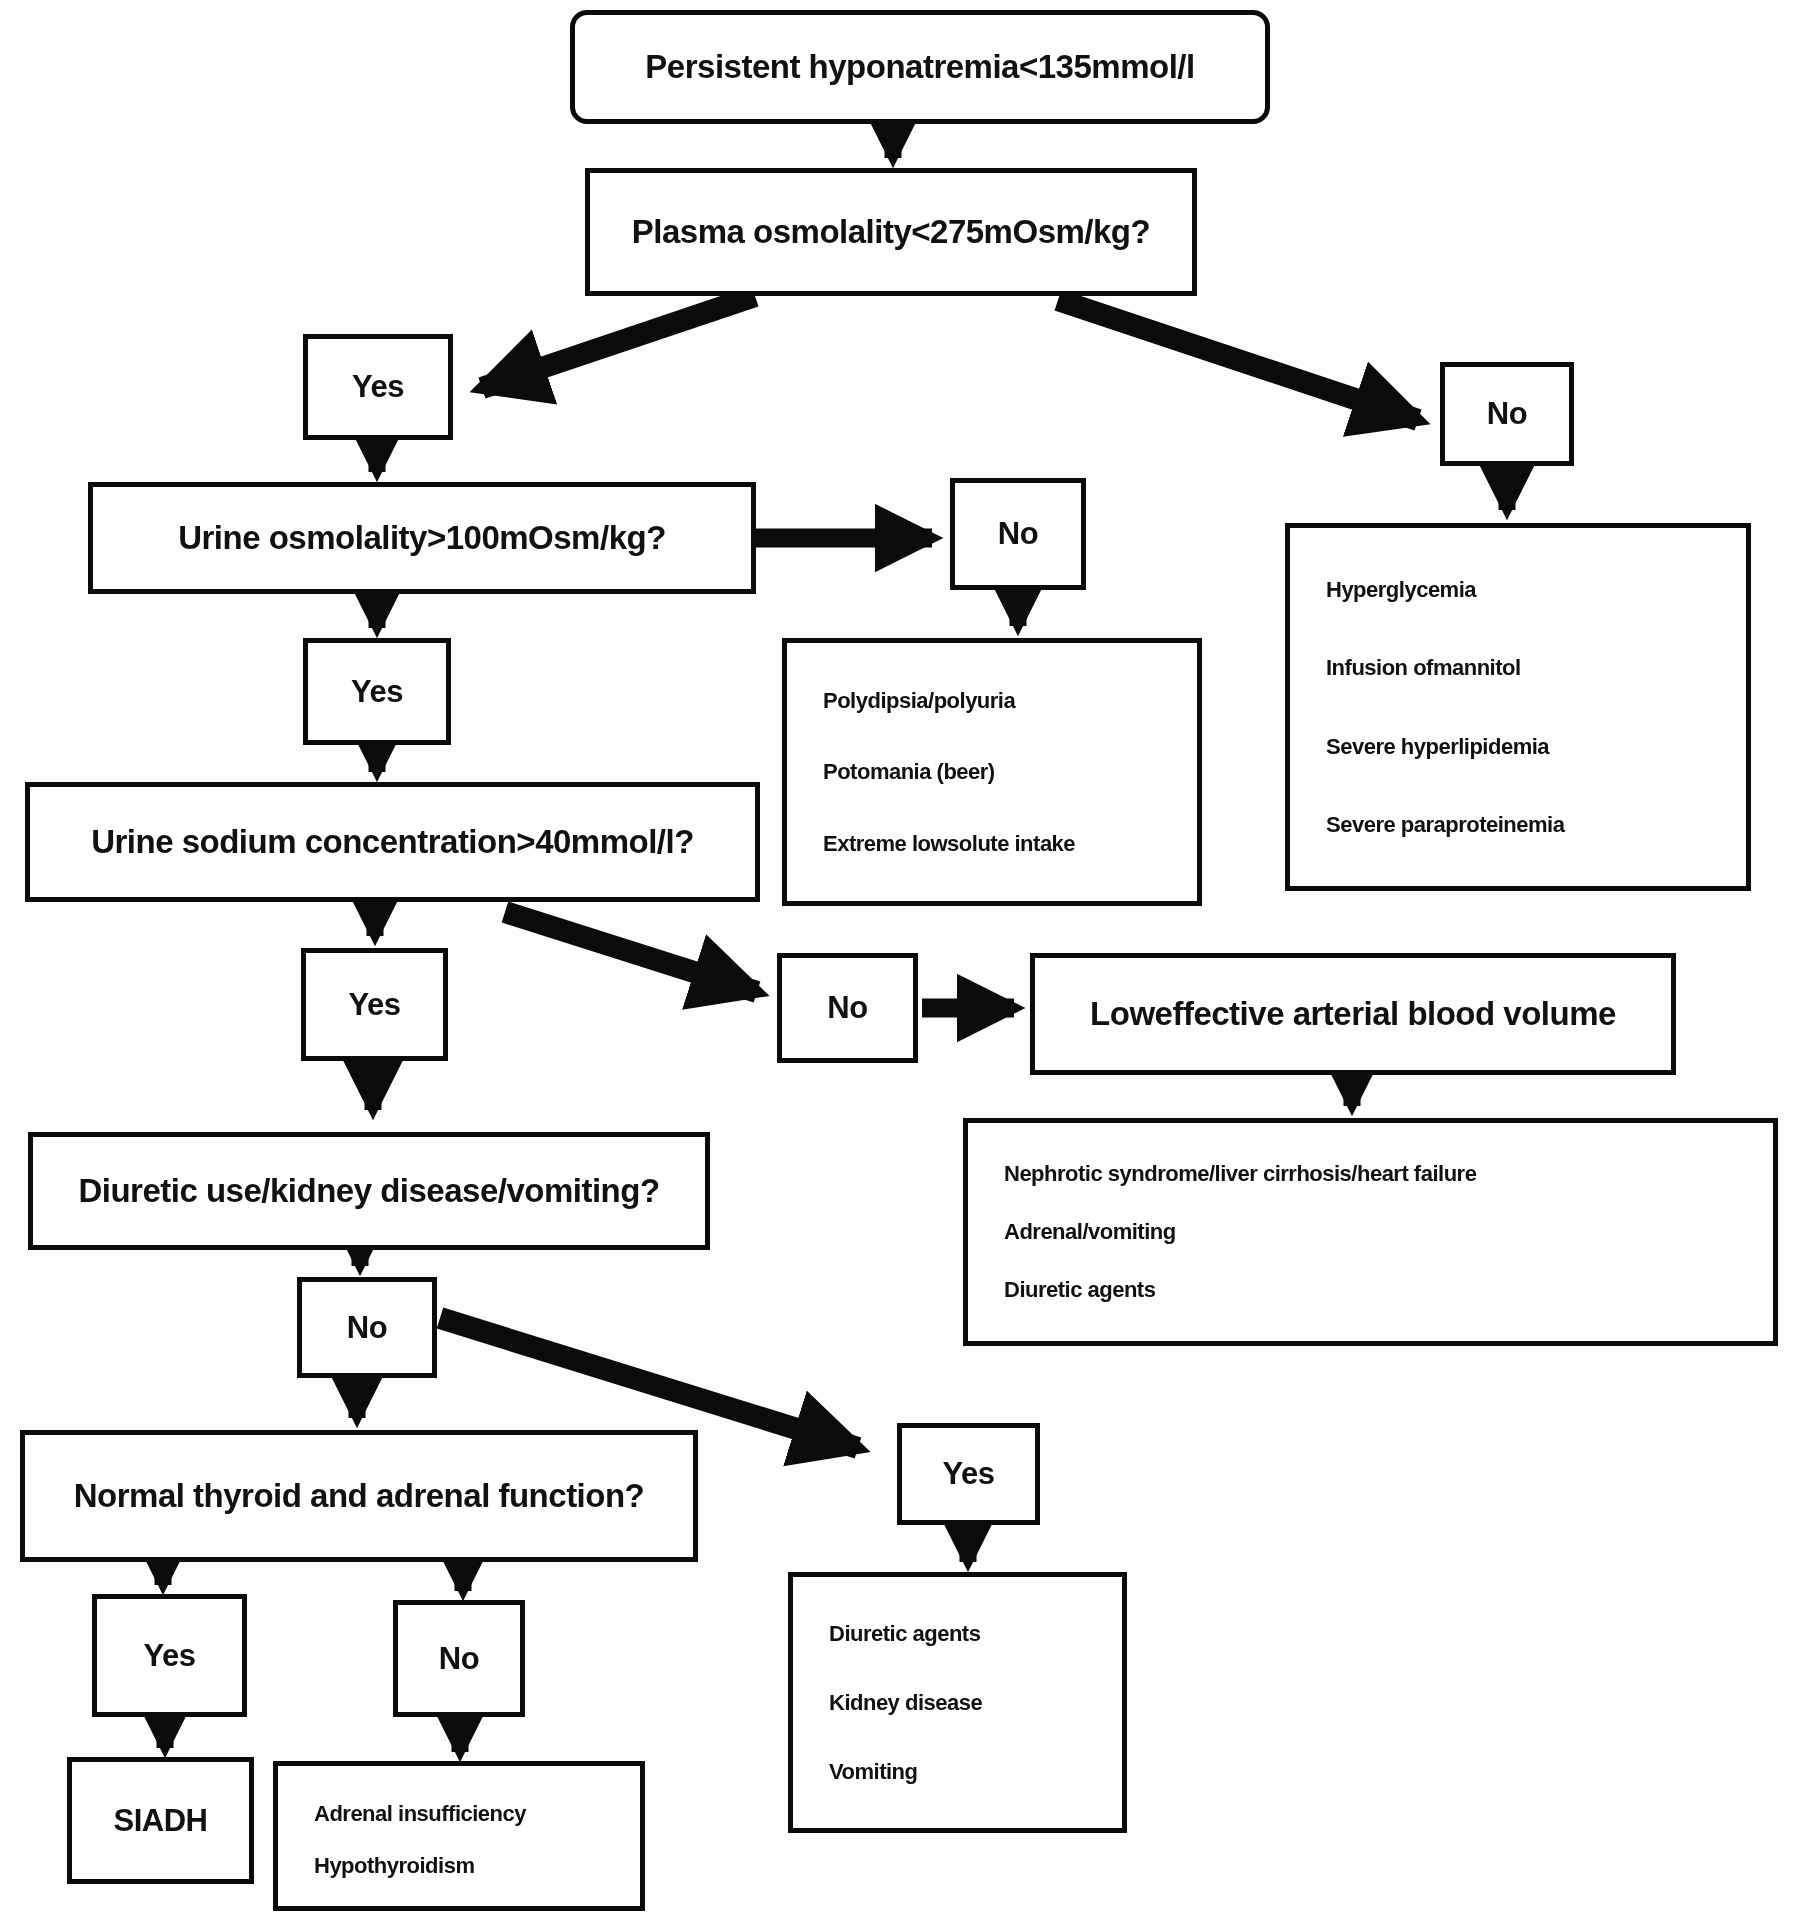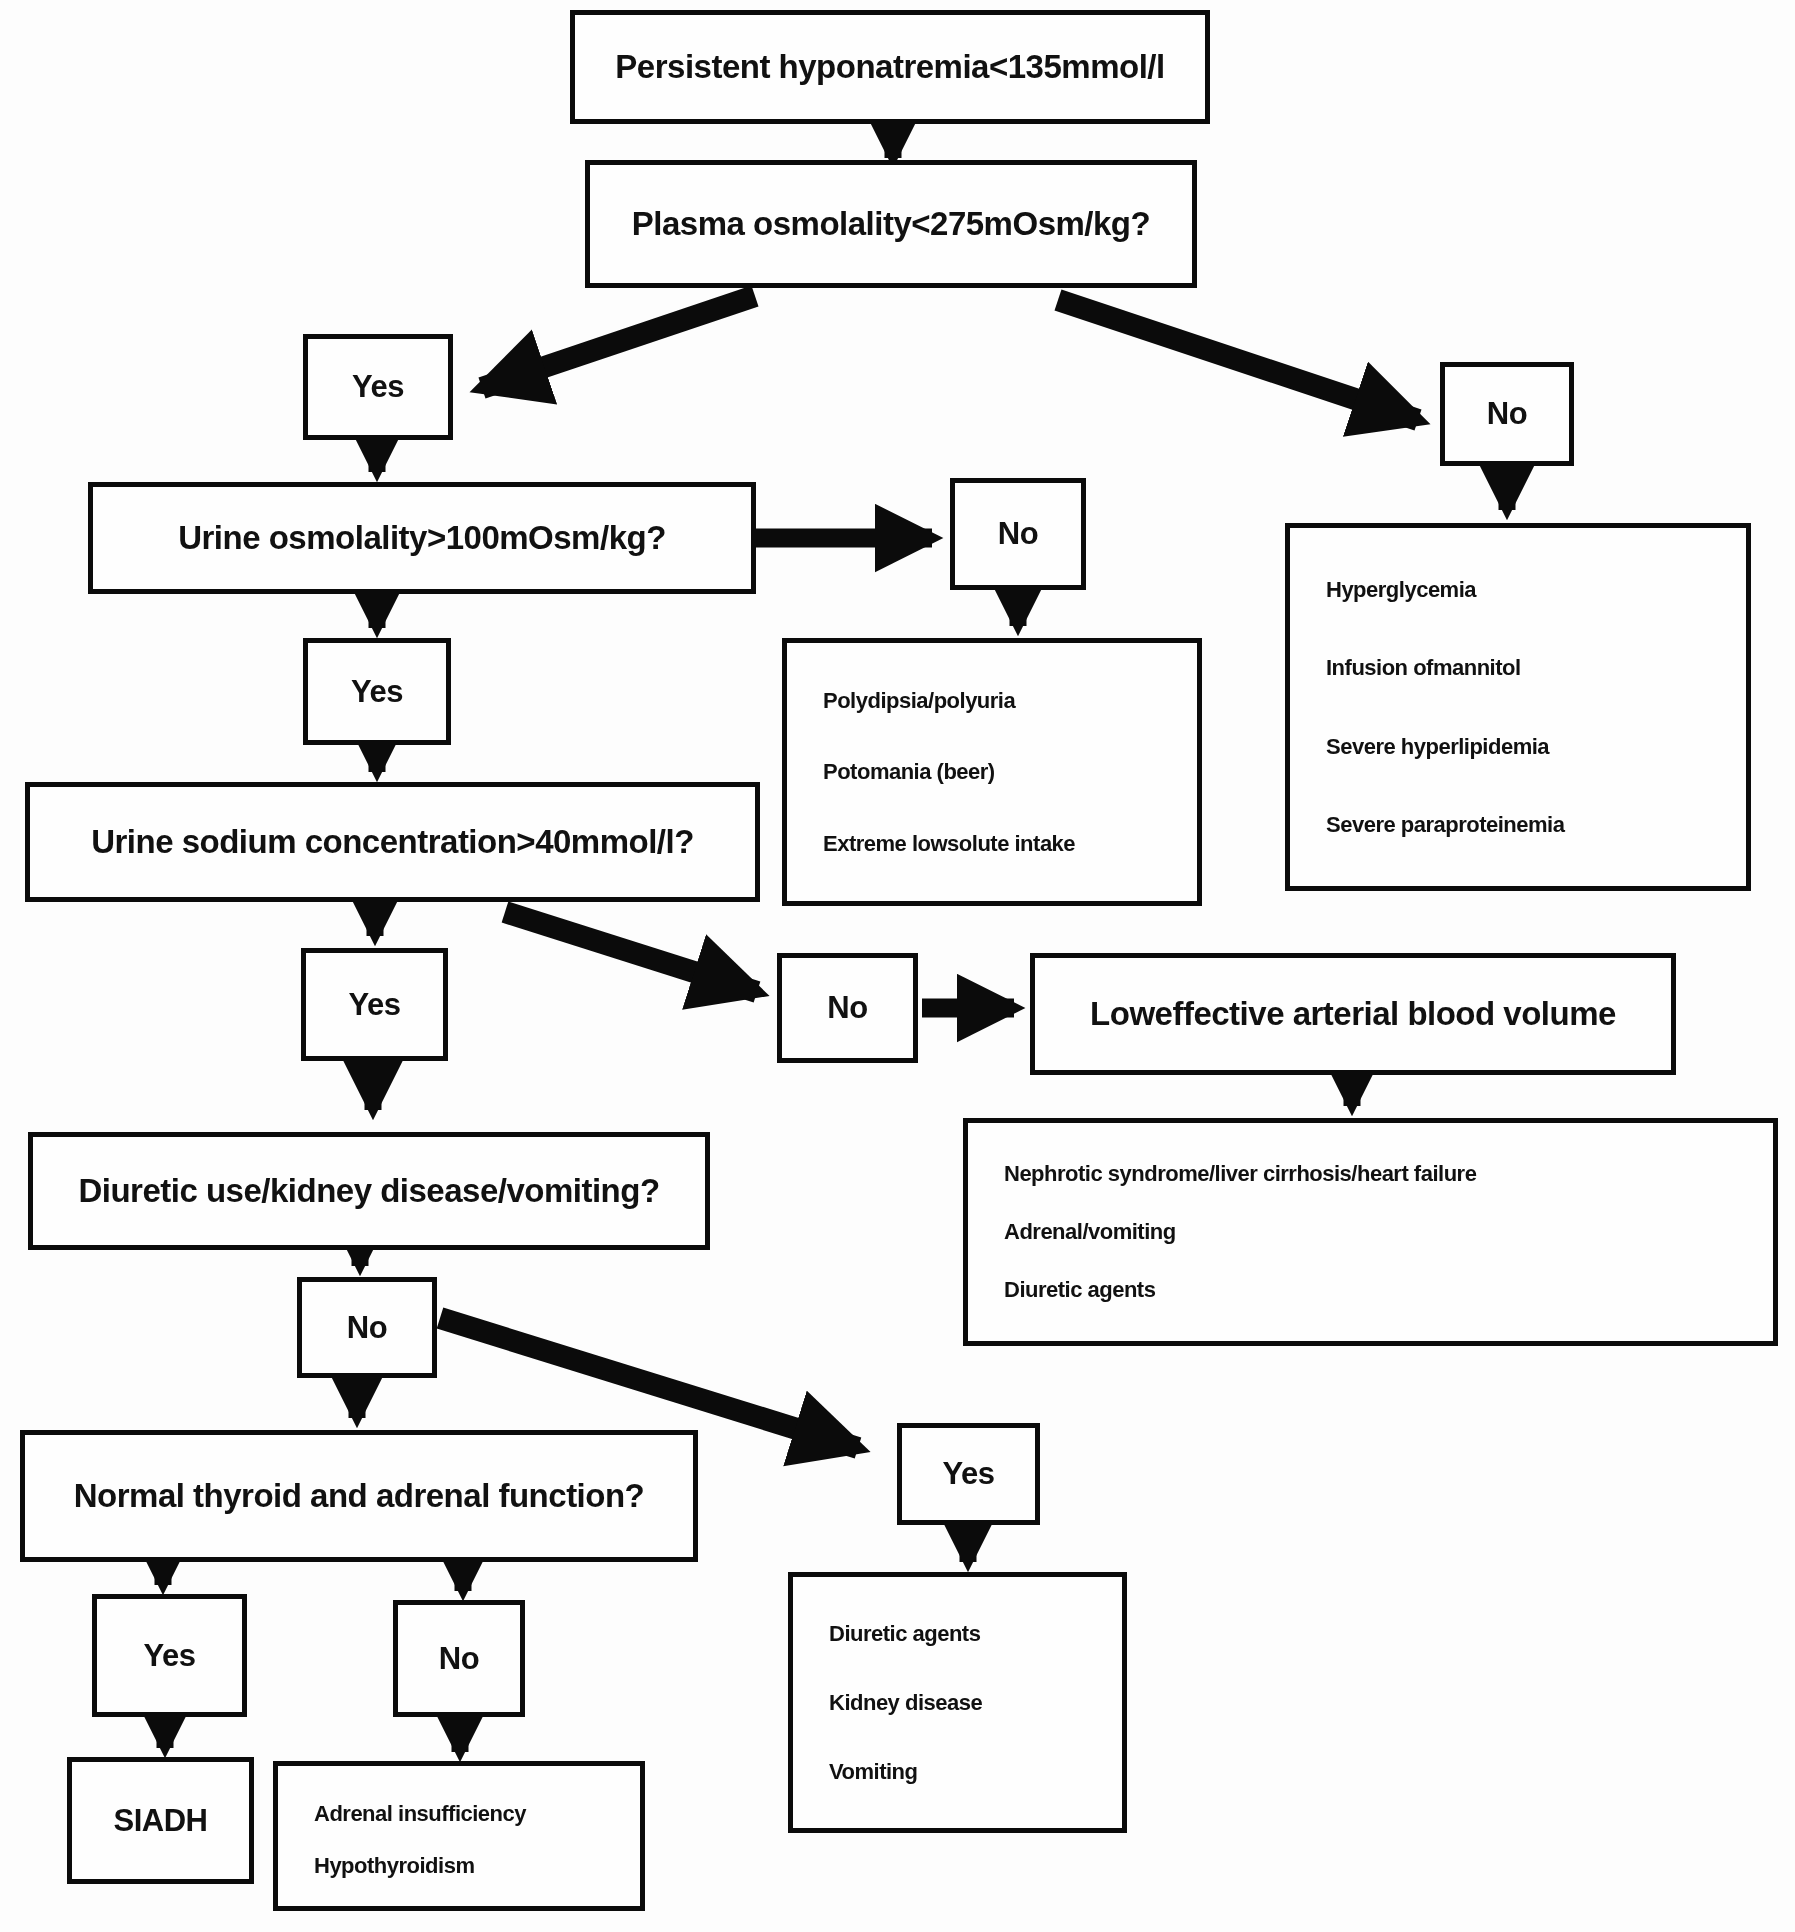--- a/index.html
+++ b/index.html
@@ -37,22 +37,22 @@
     flex-direction: column;
     align-items: flex-start;
     justify-content: space-around;
     text-align: left;
     padding: 22px 16px 22px 36px;
     font-size: 22px;
   }
   .node.list .line { white-space: nowrap; }
 
   
-  #n-persistent   { left: 570px;  top: 10px;   width: 640px; height: 114px; }
-  #n-plasma       { left: 585px;  top: 160px;  width: 612px; height: 128px; }
+  #n-persistent   { left: 570px;  top: 10px;   width: 700px; height: 114px; border-radius: 17px; }
+  #n-plasma       { left: 585px;  top: 168px;  width: 612px; height: 128px; }
   #n-yes1         { left: 303px;  top: 334px;  width: 150px; height: 106px; }
   #n-no1          { left: 1440px; top: 362px;  width: 134px; height: 104px; }
   #n-urine-osm    { left: 88px;   top: 482px;  width: 668px; height: 112px; }
   #n-no2          { left: 950px;  top: 478px;  width: 136px; height: 112px; }
   #n-low-solute   { left: 782px;  top: 638px;  width: 420px; height: 268px; }
   #n-pseudo       { left: 1285px; top: 523px;  width: 466px; height: 368px; }
   #n-yes2         { left: 303px;  top: 638px;  width: 148px; height: 107px; }
   #n-urine-na     { left: 25px;   top: 782px;  width: 735px; height: 120px; }
   #n-yes3         { left: 301px;  top: 948px;  width: 147px; height: 113px; }
   #n-no3          { left: 777px;  top: 953px;  width: 141px; height: 110px; }

